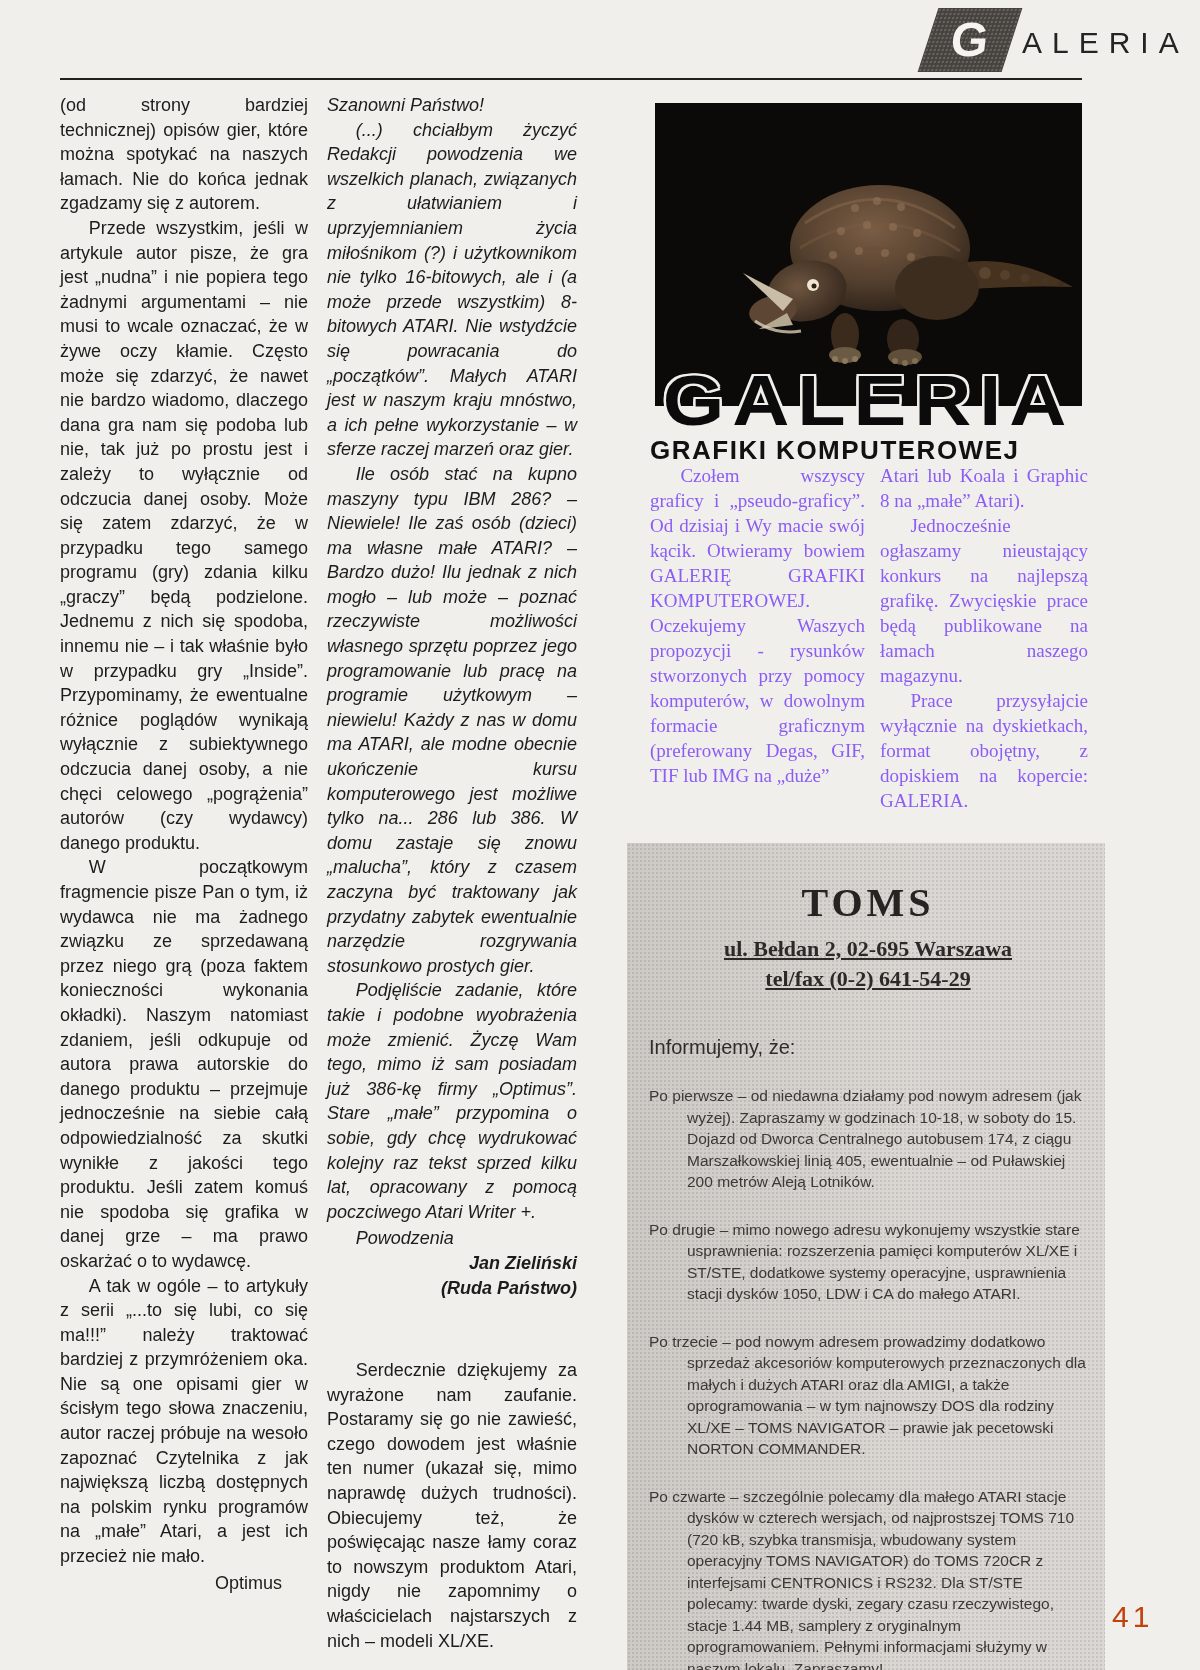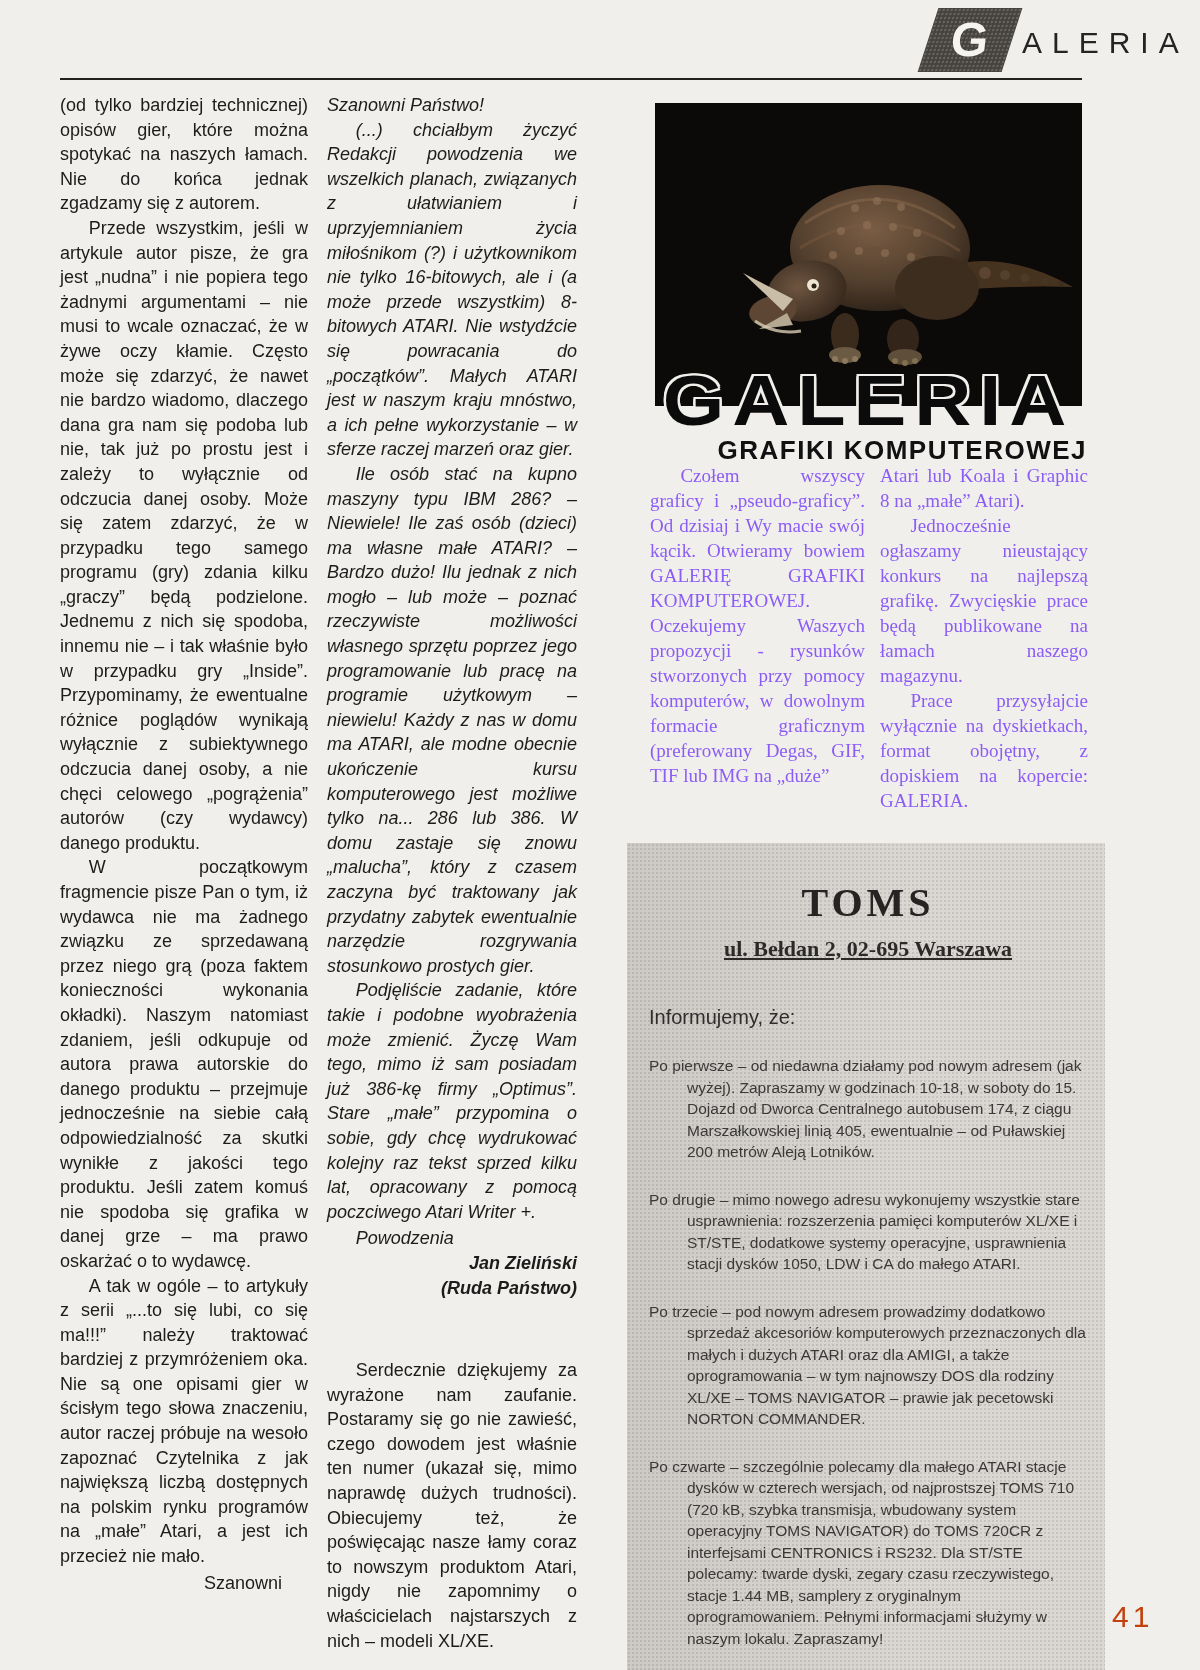--- a/index.html
+++ b/index.html
@@ -49,21 +49,21 @@
 
   .galeria-title{
     position:absolute;left:650px;top:366px;width:437px;margin:0;
     text-align:center;font-size:70px;line-height:1;font-weight:bold;
     letter-spacing:7px;color:#0b0b0b;
     transform:scaleX(1.13);transform-origin:center;
     text-shadow:-2px -2px 0 #f1efeb,2px -2px 0 #f1efeb,-2px 2px 0 #f1efeb,2px 2px 0 #f1efeb,0 -2px 0 #f1efeb,0 2px 0 #f1efeb,-2px 0 0 #f1efeb,2px 0 0 #f1efeb;
   }
   .galeria-subtitle{
     position:absolute;left:650px;top:435px;width:437px;margin:0;
-    text-align:right;font-size:26px;font-weight:bold;letter-spacing:1.5px;color:#111;
+    text-align:left;font-size:26px;font-weight:bold;letter-spacing:1.5px;color:#111;
   }
   .gcol{
     position:absolute;top:463px;font-family:"Liberation Serif",serif;
     font-size:19px;line-height:25px;color:#8b5cf6;
   }
   .gcol p{margin:0;text-align:justify;}
   .gcol-left{left:650px;width:215px;}
   .gcol-right{left:880px;width:208px;}
 
   
@@ -100,25 +100,25 @@
 
 <div class="page">
 
   <div class="logo-par">
     <span>G</span>
   </div>
   <div class="logo-text">ALERIA</div>
   <div class="header-rule"></div>
 
   <section class="col col1">
-    <p>(od tylko bardziej technicznej) opisów gier, które można spotykać na naszych łamach. Nie do końca jednak zgadzamy się z autorem.</p>
+    <p>(od strony bardziej technicznej) opisów gier, które można spotykać na naszych łamach. Nie do końca jednak zgadzamy się z autorem.</p>
     <p class="indent">Przede wszystkim, jeśli w artykule autor pisze, że gra jest „nudna” i nie popiera tego żadnymi argumentami – nie musi to wcale oznaczać, że w żywe oczy kłamie. Często może się zdarzyć, że nawet nie bardzo wiadomo, dlaczego dana gra nam się podoba lub nie, tak już po prostu jest i zależy to wyłącznie od odczucia danej osoby. Może się zatem zdarzyć, że w przypadku tego samego programu (gry) zdania kilku „graczy” będą podzielone. Jednemu z nich się spodoba, innemu nie – i tak właśnie było w przypadku gry „Inside”. Przypominamy, że ewentualne różnice poglądów wynikają wyłącznie z subiektywnego odczucia danej osoby, a nie chęci celowego „pogrążenia” autorów (czy wydawcy) danego produktu.</p>
     <p class="indent">W początkowym fragmencie pisze Pan o tym, iż wydawca nie ma żadnego związku ze sprzedawaną przez niego grą (poza faktem konieczności wykonania okładki). Naszym natomiast zdaniem, jeśli odkupuje od autora prawa autorskie do danego produktu – przejmuje jednocześnie na siebie całą odpowiedzialność za skutki wynikłe z jakości tego produktu. Jeśli zatem komuś nie spodoba się grafika w danej grze – ma prawo oskarżać o to wydawcę.</p>
     <p class="indent">A tak w ogóle – to artykuły z serii „...to się lubi, co się ma!!!” należy traktować bardziej z przymróżeniem oka. Nie są one opisami gier w ścisłym tego słowa znaczeniu, autor raczej próbuje na wesoło zapoznać Czytelnika z jak największą liczbą dostępnych na polskim rynku programów na „małe” Atari, a jest ich przecież nie mało.</p>
-    <p class="sig">Szanowni</p>
+    <p class="sig">Optimus</p>
   </section>
 
   <section class="col col2">
     <p class="italic">Szanowni Państwo!</p>
     <p class="italic indent">(...) chciałbym życzyć Redakcji powodzenia we wszelkich planach, związanych z ułatwianiem i uprzyjemnianiem życia miłośnikom (?) i użytkownikom nie tylko 16-bitowych, ale i (a może przede wszystkim) 8-bitowych ATARI. Nie wstydźcie się powracania do „początków”. Małych ATARI jest w naszym kraju mnóstwo, a ich pełne wykorzystanie – w sferze raczej marzeń oraz gier.</p>
     <p class="italic indent">Ile osób stać na kupno maszyny typu IBM 286? – Niewiele! Ile zaś osób (dzieci) ma własne małe ATARI? – Bardzo dużo! Ilu jednak z nich mogło – lub może – poznać rzeczywiste możliwości własnego sprzętu poprzez jego programowanie lub pracę na programie użytkowym – niewielu! Każdy z nas w domu ma ATARI, ale modne obecnie ukończenie kursu komputerowego jest możliwe tylko na... 286 lub 386. W domu zastaje się znowu „malucha”, który z czasem zaczyna być traktowany jak przydatny zabytek ewentualnie narzędzie rozgrywania stosunkowo prostych gier.</p>
     <p class="italic indent">Podjęliście zadanie, które takie i podobne wyobrażenia może zmienić. Życzę Wam tego, mimo iż sam posiadam już 386-kę firmy „Optimus”. Stare „małe” przypomina o sobie, gdy chcę wydrukować kolejny raz tekst sprzed kilku lat, opracowany z pomocą poczciwego Atari Writer +.</p>
     <p class="italic indent closing">Powodzenia</p>
     <p class="italic sig-right">Jan Zieliński</p>
     <p class="italic sig-right">(Ruda Państwo)</p>
@@ -202,20 +202,21 @@
   </section>
   <section class="gcol gcol-right">
     <p>Atari lub Koala i Graphic 8 na „małe” Atari).</p>
     <p class="indent">Jednocześnie ogłaszamy nieustający konkurs na najlepszą grafikę. Zwycięskie prace będą publikowane na łamach naszego magazynu.</p>
     <p class="indent">Prace przysyłajcie wyłącznie na dyskietkach, format obojętny, z dopiskiem na kopercie: GALERIA.</p>
   </section>
 
   <aside class="toms">
     <h2 class="toms-title">TOMS</h2>
     <p class="toms-addr">ul. Bełdan 2, 02-695 Warszawa</p>
+    <p class="toms-phone">tel/fax (0-2) 641-54-29</p>
     <p class="toms-intro">Informujemy, że:</p>
     <p class="toms-item">Po pierwsze – od niedawna działamy pod nowym adresem (jak wyżej). Zapraszamy w godzinach 10-18, w soboty do 15. Dojazd od Dworca Centralnego autobusem 174, z ciągu Marszałkowskiej linią 405, ewentualnie – od Puławskiej 200 metrów Aleją Lotników.</p>
     <p class="toms-item">Po drugie – mimo nowego adresu wykonujemy wszystkie stare usprawnienia: rozszerzenia pamięci komputerów XL/XE i ST/STE, dodatkowe systemy operacyjne, usprawnienia stacji dysków 1050, LDW i CA do małego ATARI.</p>
     <p class="toms-item">Po trzecie – pod nowym adresem prowadzimy dodatkowo sprzedaż akcesoriów komputerowych przeznaczonych dla małych i dużych ATARI oraz dla AMIGI, a także oprogramowania – w tym najnowszy DOS dla rodziny XL/XE – TOMS NAVIGATOR – prawie jak pecetowski NORTON COMMANDER.</p>
     <p class="toms-item">Po czwarte – szczególnie polecamy dla małego ATARI stacje dysków w czterech wersjach, od najprostszej TOMS 710 (720 kB, szybka transmisja, wbudowany system operacyjny TOMS NAVIGATOR) do TOMS 720CR z interfejsami CENTRONICS i RS232. Dla ST/STE polecamy: twarde dyski, zegary czasu rzeczywistego, stacje 1.44 MB, samplery z oryginalnym oprogramowaniem. Pełnymi informacjami służymy w naszym lokalu. Zapraszamy!</p>
   </aside>
 
   <div class="page-number">41</div>
 
 </div>

